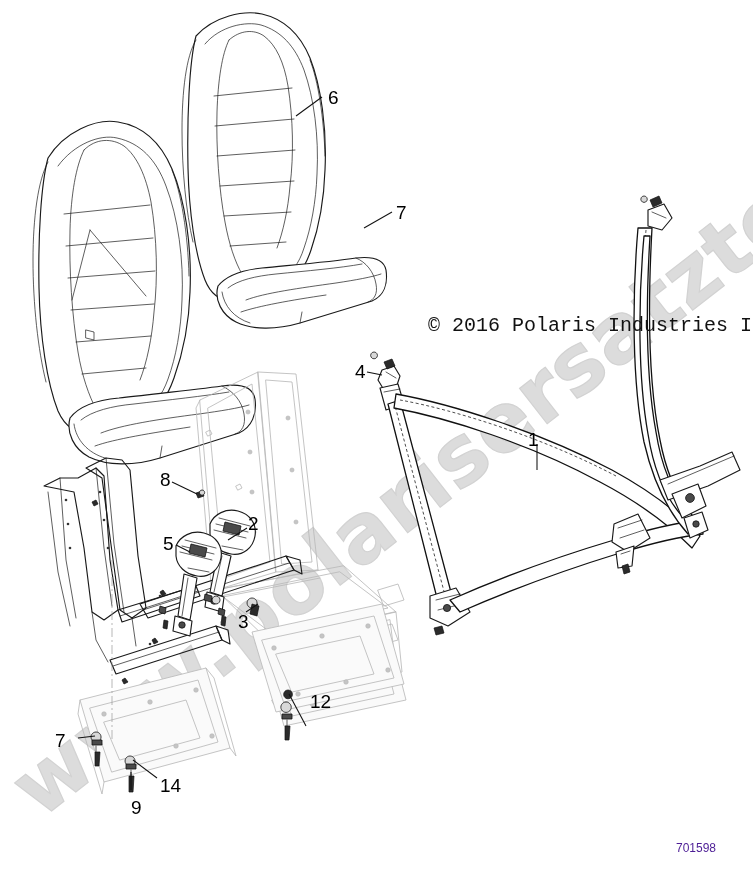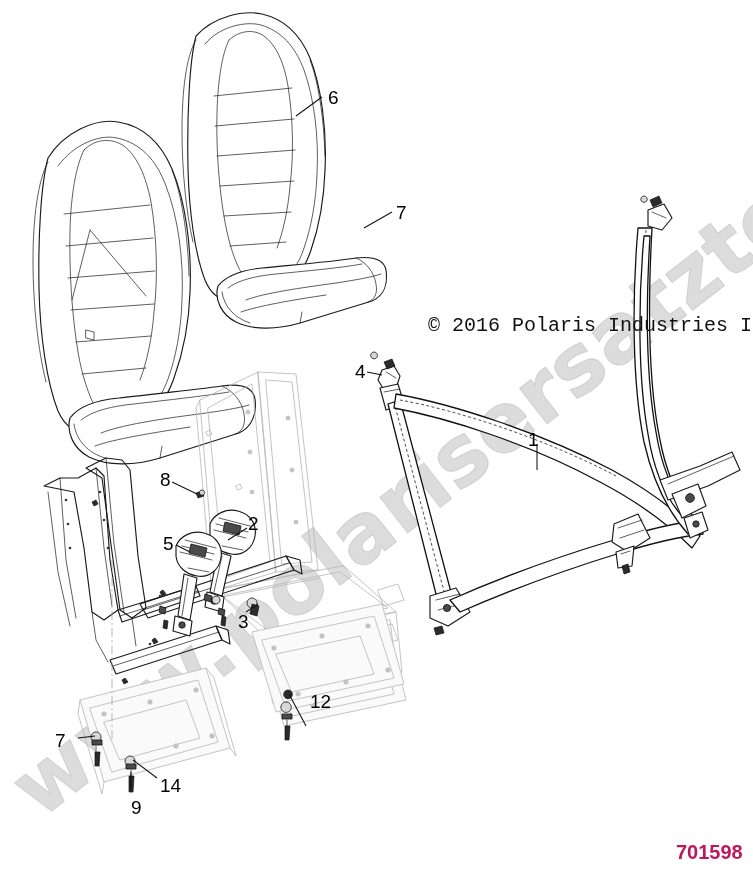--- a/index.html
+++ b/index.html
@@ -38,25 +38,24 @@
     font-family:Liberation Mono, monospace;
     font-size:20px;
     color:#111111;
     white-space:nowrap;
     z-index:5;
   }
   #partnumber{
     position:absolute;
     left:676px;top:841px;
     font-family:"Liberation Sans","DejaVu Sans",sans-serif;
-    font-size:20px;
-    color:#be185d;
+    font-size:12px;
+    color:#4c1d95;
     white-space:nowrap;
     z-index:5;
-    font-weight:bold;
   }
 </style>
 </head>
 <body>
 
 <div id="canvas">
 
   <svg class="layer" id="watermark-layer" viewBox="0 0 753 874">
     <text class="wm-text" id="wm" x="40" y="820" transform="rotate(-38 40 820)">www.polarisersatzteile.de</text>
   </svg>

